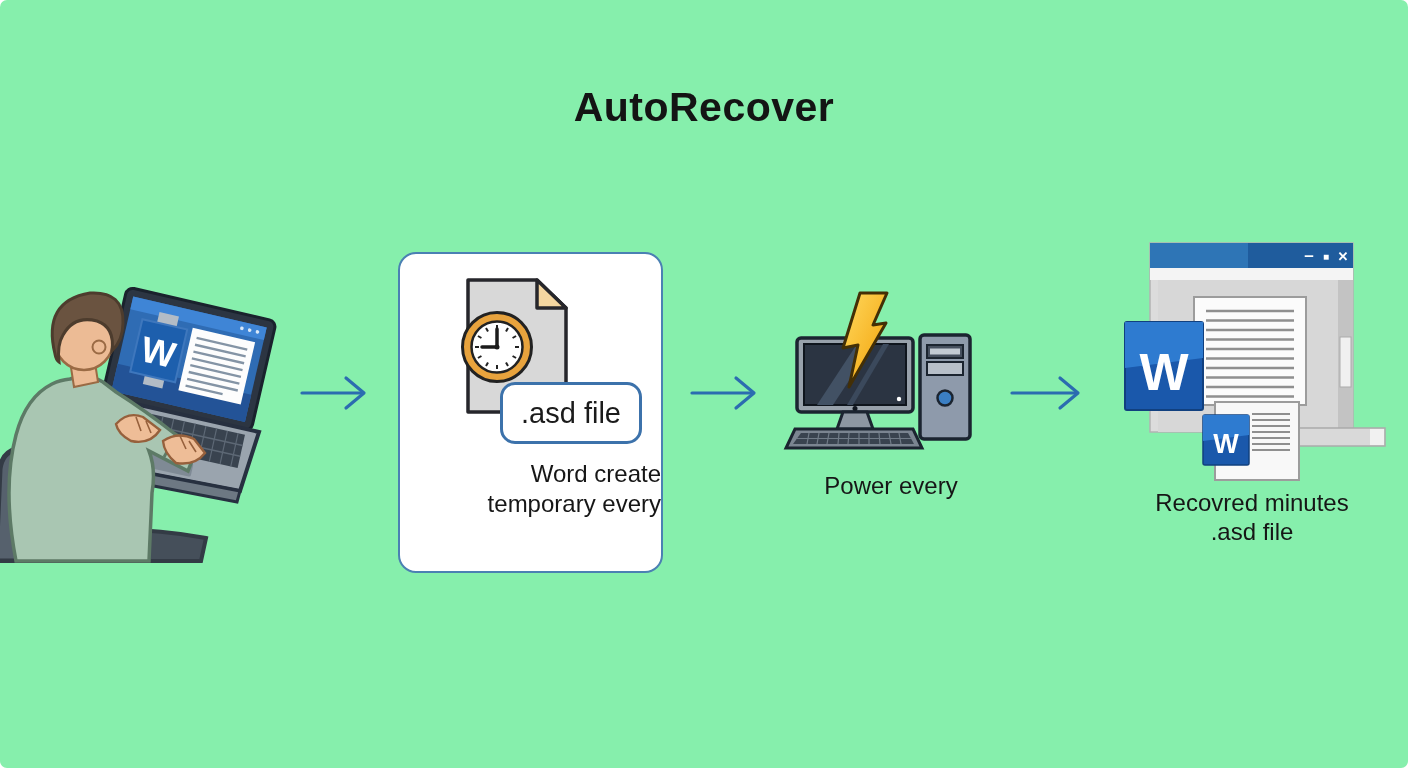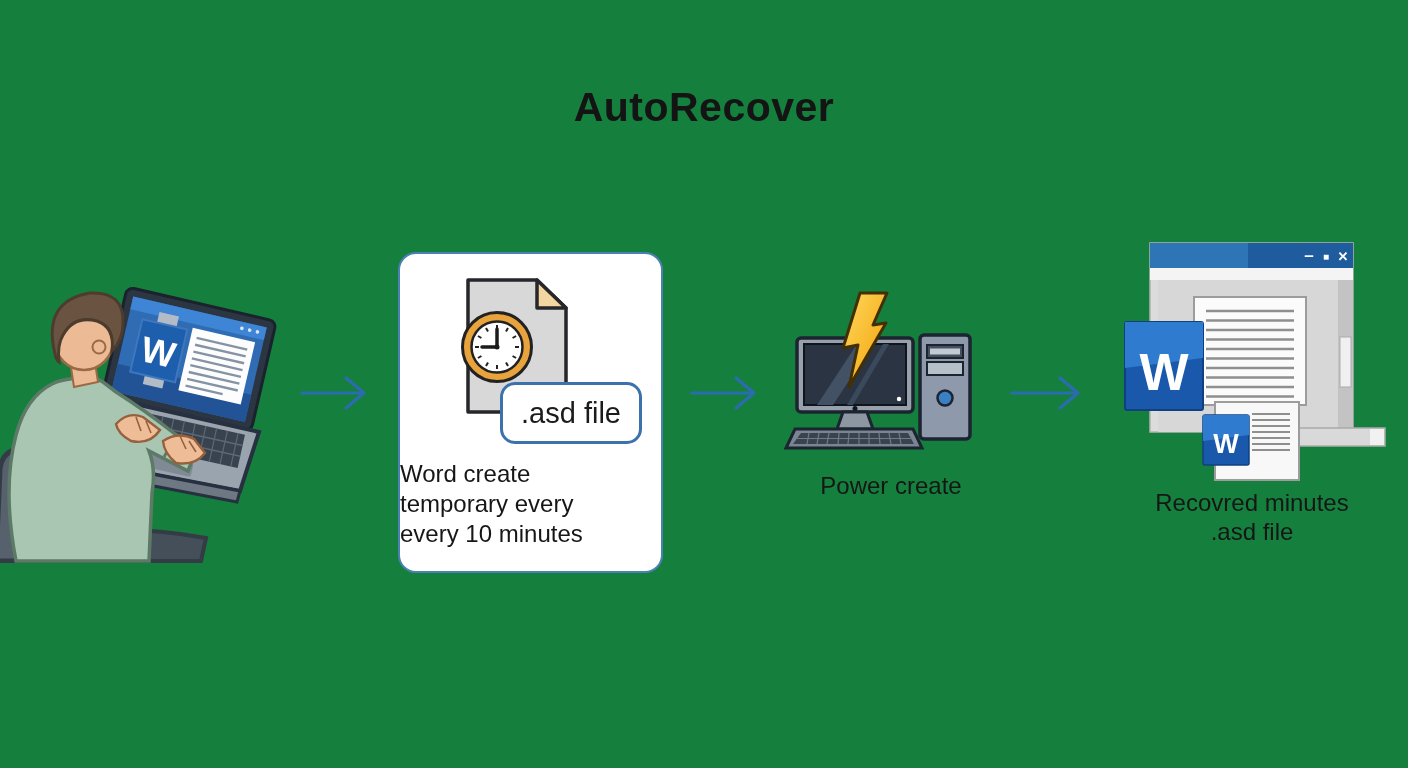--- a/index.html
+++ b/index.html
@@ -1,36 +1,36 @@
 <!DOCTYPE html>
 <html><head>
 <meta charset="utf-8">
 <style>
   html,body{margin:0;padding:0;background:#ffffff;}
   .canvas{
-    position:relative;width:1408px;height:768px;background:#15803d;overflow:hidden;
-    font-family:"Liberation Sans",sans-serif;color:#171717;
+    position:relative;width:1408px;height:768px;background:#86efac;overflow:hidden;
+    font-family:"Liberation Sans",sans-serif;color:#171717;border-radius:7px;
   }
   .abs{position:absolute;}
   .title{
     position:absolute;top:84px;left:0;right:0;text-align:center;
     font-size:41px;font-weight:700;color:#141414;letter-spacing:0.5px;
   }
   .step-box{
     position:absolute;left:398px;top:252px;width:265px;height:321px;
     border:2px solid #4b80b3;border-radius:18px;background:#ffffff;box-sizing:border-box;
   }
   .asd-badge{
     position:absolute;left:100px;top:128px;width:142px;height:62px;
     border:3px solid #3c72ab;border-radius:15px;background:#ffffff;
     display:flex;align-items:center;justify-content:center;
     font-size:29px;color:#1b1b1b;box-sizing:border-box;
   }
   .box-caption{
-    position:absolute;left:0;right:0;top:205px;text-align:left;
+    position:absolute;left:0;right:0;top:205px;text-align:right;
     font-size:24px;line-height:30px;color:#161616;
   }
   .caption{
     position:absolute;text-align:center;font-size:24px;line-height:29px;color:#161616;
   }
 </style>
 </head>
 <body>
 
 <div class="canvas">
@@ -125,21 +125,20 @@
         </g>
         <circle cx="44" cy="75" r="2.5" fill="#1b1b1b"></circle>
       </g>
     </svg>
     <div class="asd-badge">
       <span>.asd file</span>
     </div>
     <div class="box-caption">
       <div>Word create</div>
       <div>temporary every</div>
-      <div>every 10 minutes</div>
     </div>
   </div>
 
   <svg class="abs" style="left:690px;top:373px" width="76" height="40" viewBox="0 0 76 40">
     <path d="M2,20 H62" fill="none" stroke-width="3.2" stroke-linecap="round" stroke="#2b6cb0"></path>
     <path d="M46,5 L64,20 L46,35" fill="none" stroke-width="3.2" stroke-linecap="round" stroke-linejoin="round" stroke="#2b6cb0"></path>
   </svg>
 
   <svg class="abs" style="left:783px;top:291px" width="200" height="170" viewBox="0 0 200 170">
     <defs>
@@ -169,21 +168,21 @@
     <g>
       <rect x="137" y="44" width="50" height="104" rx="4" fill="#8e9aab" stroke="#1b2430" stroke-width="3.5"></rect>
       <rect x="144" y="54" width="36" height="13" fill="#454f5e" stroke="#1b2430" stroke-width="2"></rect>
       <rect x="147" y="57.5" width="30" height="6" fill="#c2cad3"></rect>
       <rect x="144" y="71" width="36" height="13" fill="#b7bfc9" stroke="#1b2430" stroke-width="2"></rect>
       <circle cx="162" cy="107" r="7.5" fill="#3b7fc4" stroke="#1b2430" stroke-width="2.5"></circle>
     </g>
 
     <path d="M77,2 L104,2 L90,34 L103,32 L66,96 L75,54 L60,57 Z" fill="url(#boltGrad)" stroke="#432f06" stroke-width="3" stroke-linejoin="round"></path>
   </svg>
-  <div class="caption" style="left:791px;top:471px;width:200px">Power create</div>
+  <div class="caption" style="left:791px;top:471px;width:200px">Power every</div>
 
   <svg class="abs" style="left:1010px;top:373px" width="80" height="40" viewBox="0 0 80 40">
     <path d="M2,20 H66" fill="none" stroke-width="3.2" stroke-linecap="round" stroke="#2b6cb0"></path>
     <path d="M50,5 L68,20 L50,35" fill="none" stroke-width="3.2" stroke-linecap="round" stroke-linejoin="round" stroke="#2b6cb0"></path>
   </svg>
 
   <svg class="abs" style="left:1102px;top:237px" width="290" height="248" viewBox="0 0 290 248">
 
     <g>
       <rect x="48" y="6" width="203" height="189" fill="#dcdcdc" stroke="#b3b3b3" stroke-width="1.5"></rect>

